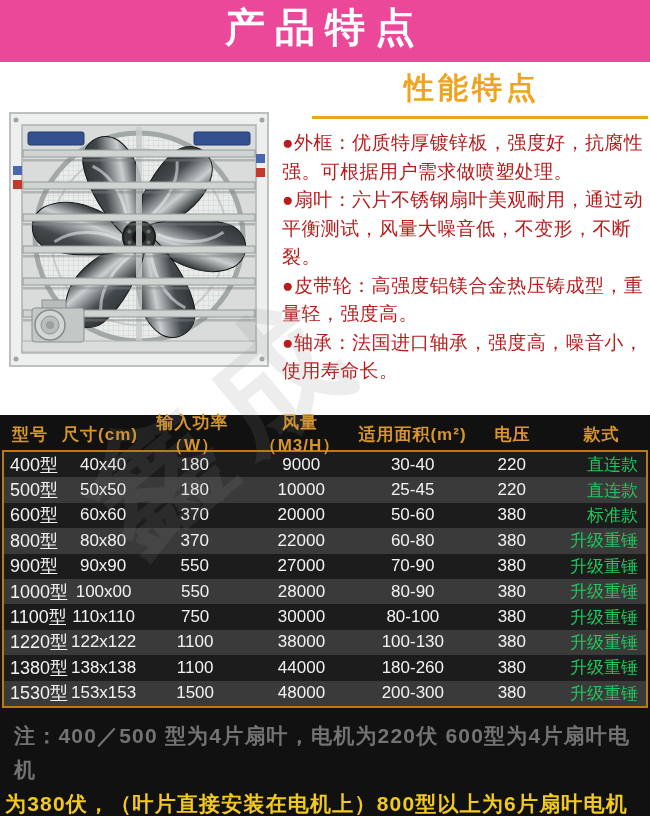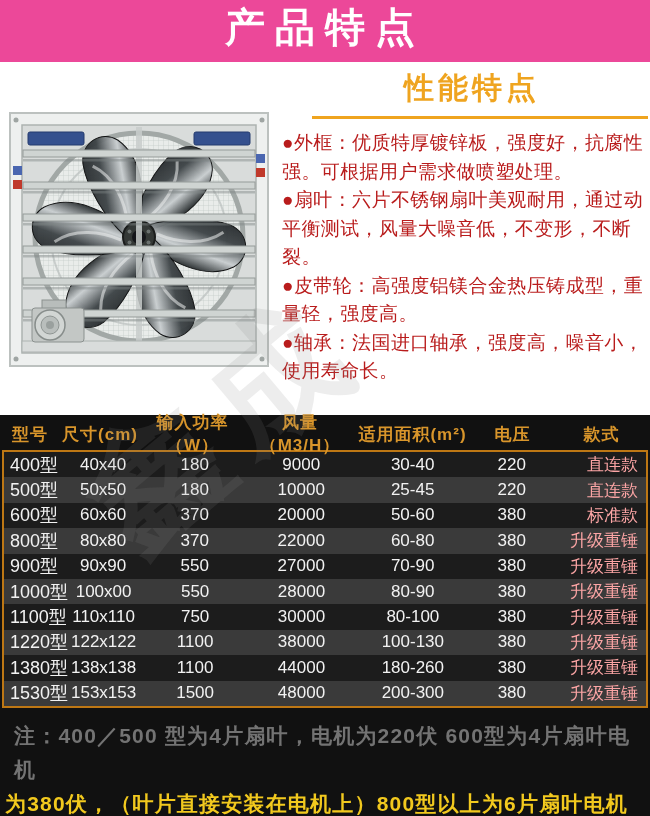--- a/index.html
+++ b/index.html
@@ -40,21 +40,21 @@
   .tr.even{background:#3a3a3a;}
   .td{color:#f2f2f2;font-size:17px;text-align:center;white-space:nowrap;}
   .c0{width:60px;}
   .c1{width:80px;}
   .c2{width:105px;}
   .c3{width:110px;}
   .c4{width:115px;}
   .c5{width:85px;}
   .c6{width:93px;}
   .tr .c0{text-align:left;padding-left:6px;width:54px;font-size:18px;}
-  .tr .c6{text-align:right;padding-right:8px;width:85px;color:#fca5a5;}
+  .tr .c6{text-align:right;padding-right:8px;width:85px;color:#22c55e;}
   .note{padding-top:11px;}
   .note p{margin:0;font-weight:900;}
   .note .yellow1{color:#737373;font-size:21px;letter-spacing:1.2px;padding-left:14px;line-height:34px;}
   .note .yellow2{color:#f2c91e;font-size:21px;letter-spacing:1.2px;padding-left:5px;line-height:34px;}
   
   .watermark{
     position:absolute;left:105px;top:430px;font-size:135px;font-weight:700;
     color:rgba(135,135,135,0.15);transform:rotate(-40deg);transform-origin:left center;
     letter-spacing:18px;pointer-events:none;white-space:nowrap;z-index:5;
   }

